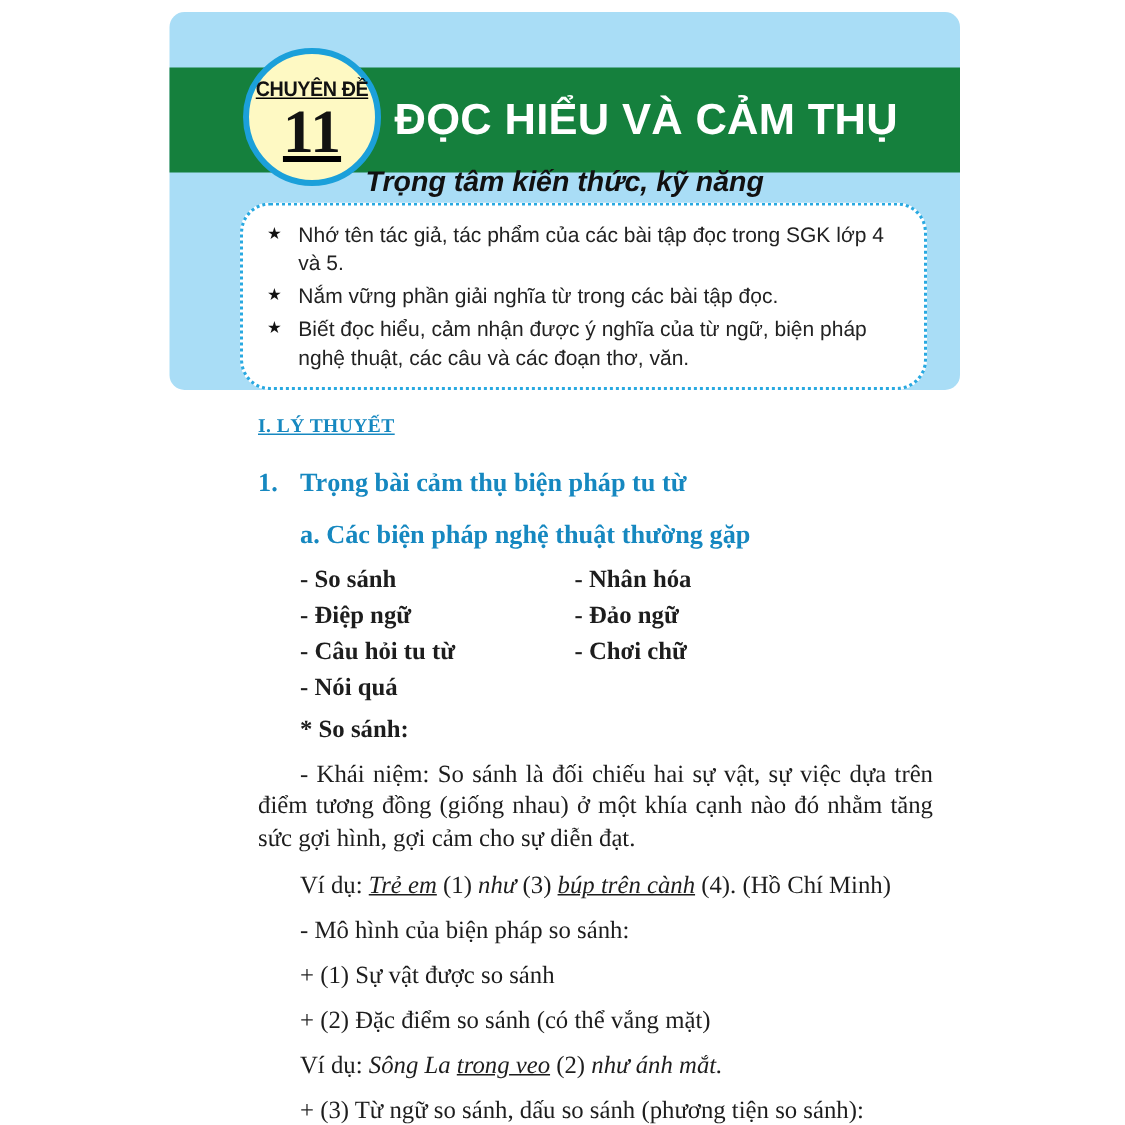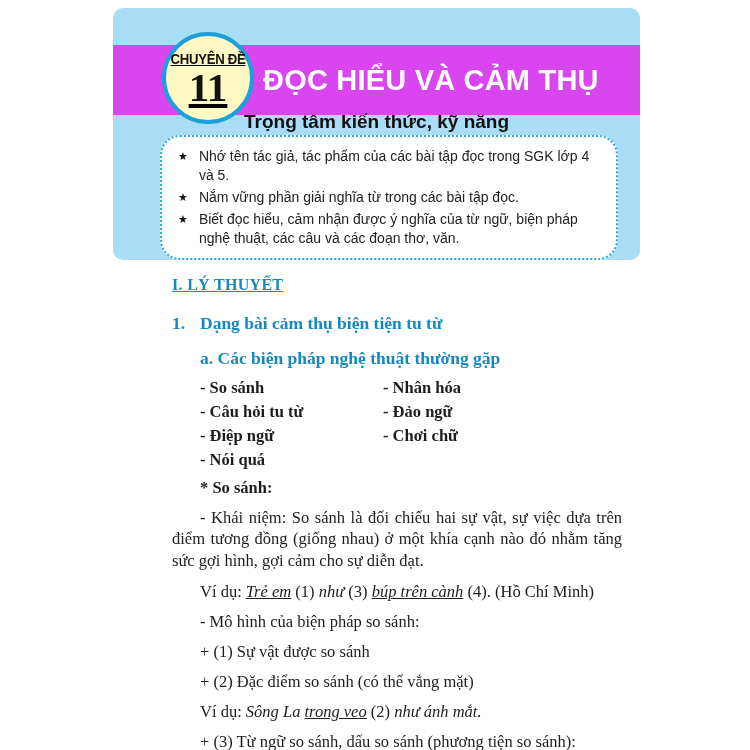--- a/index.html
+++ b/index.html
@@ -8,21 +8,21 @@
     overflow:hidden; font-family:"Liberation Serif", serif;
   }
 
   
   .panel {
     position:absolute; left:113px; top:8px; width:527px; height:252px;
     background:#a9ddf6; border-radius:10px;
   }
   .band {
     position:absolute; left:0; right:0; top:37px; height:70px;
-    background:#d946ef;
+    background:#15803d;
   }
   .band-title {
     position:absolute; left:150px; top:0; height:70px; line-height:70px;
     font-family:"Liberation Sans", sans-serif; font-weight:bold;
     font-size:29px; color:#ffffff; white-space:nowrap; letter-spacing:0.2px;
   }
   .badge {
     position:absolute; left:49px; top:24px; width:92px; height:92px;
     background:#fef9c3; border:4px solid #1ba0da; border-radius:50%;
     box-sizing:border-box; text-align:center; z-index:2;text-decoration:underline;
@@ -32,42 +32,42 @@
     font-weight:bold; font-size:14px; color:#121212; letter-spacing:-0.3px;
     transform:scaleX(0.94);
   }
   .badge-number {
     font-family:"Liberation Serif", serif; font-weight:bold;
     font-size:41px; line-height:0.95; color:#121212; margin-top:1px;
   }
   .subtitle {
     position:absolute; left:0; right:0; top:103px; text-align:center;
     font-family:"Liberation Sans", sans-serif;
-    font-weight:bold; font-size:19px; color:#111111;
+    font-weight:bold; font-size:19px; color:#111111;font-style:italic;
   }
   .obj-box {
     position:absolute; left:47px; top:127px; width:458px;
     box-sizing:border-box; background:#ffffff;
     border:2px dotted #29a9e1; border-radius:20px;
     padding:10px 12px 10px 16px;
   }
   .obj-item {
     display:flex; gap:11px; font-family:"Liberation Sans", sans-serif;
     font-size:14px; line-height:1.36; color:#222222; text-align:left;
   }
   .obj-item + .obj-item { margin-top:3px; }
   .star { font-size:11px; padding-top:2px; color:#111111; flex:0 0 auto; }
 
   
   .content {
     position:absolute; left:172px; top:276px; width:450px;
     font-size:16.5px; color:#1d1d1d;
   }
   .sec-title {
-    color:#1688c0; font-weight:bold; font-size:16px;
+    color:#1688c0; font-weight:bold; font-size:13px;
     text-decoration:underline; letter-spacing:0.3px; margin:0 0 19px 0;
   }
   .num-item { display:flex; color:#1688c0; font-weight:bold; font-size:17.5px; margin:0 0 14px 0; }
   .num-item .num { width:28px; flex:0 0 auto; }
   .sub-a { color:#1688c0; font-weight:bold; font-size:17.5px; margin:0 0 10px 28px; }
 
   .tech-cols { display:flex; margin-left:28px;font-weight:bold; }
   .tech-col-left  { width:183px; }
   .tech-item { line-height:17px; margin-bottom:7px; }
 
@@ -107,30 +107,30 @@
       </div>
     </div>
   </div>
 
   <div class="content">
 
     <div class="sec-title">I. LÝ THUYẾT</div>
 
     <div class="num-item">
       <span class="num">1.</span>
-      <span>Dạng bài cảm thụ biện tiện tu từ</span>
+      <span>Trọng bài cảm thụ biện pháp tu từ</span>
     </div>
 
     <div class="sub-a">a. Các biện pháp nghệ thuật thường gặp</div>
 
     <div class="tech-cols">
       <div class="tech-col-left">
         <div class="tech-item">- So sánh</div>
+        <div class="tech-item">- Điệp ngữ</div>
         <div class="tech-item">- Câu hỏi tu từ</div>
-        <div class="tech-item">- Điệp ngữ</div>
         <div class="tech-item">- Nói quá</div>
       </div>
       <div class="tech-col-right">
         <div class="tech-item">- Nhân hóa</div>
         <div class="tech-item">- Đảo ngữ</div>
         <div class="tech-item">- Chơi chữ</div>
       </div>
     </div>
 
     <div class="star-heading">* So sánh:</div>

